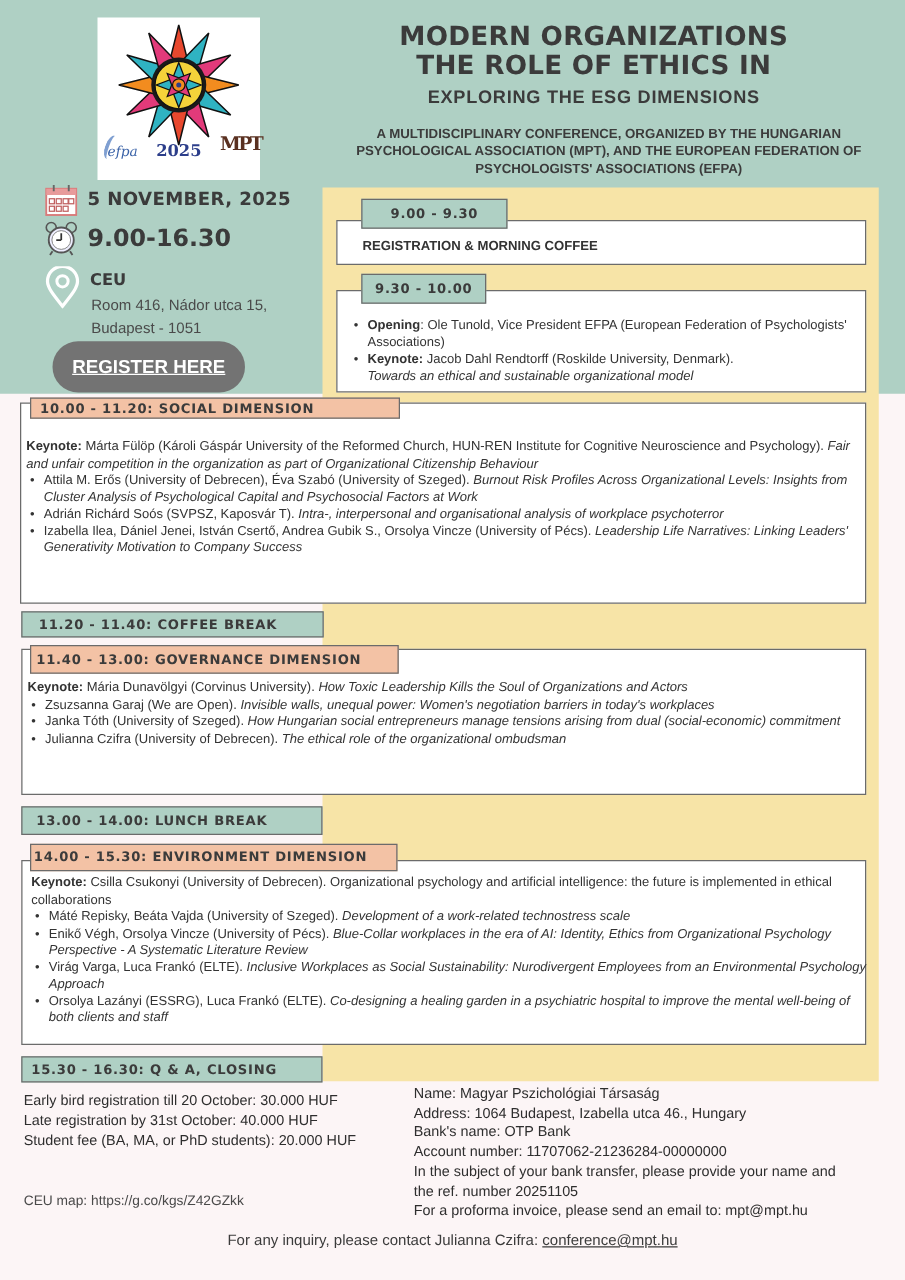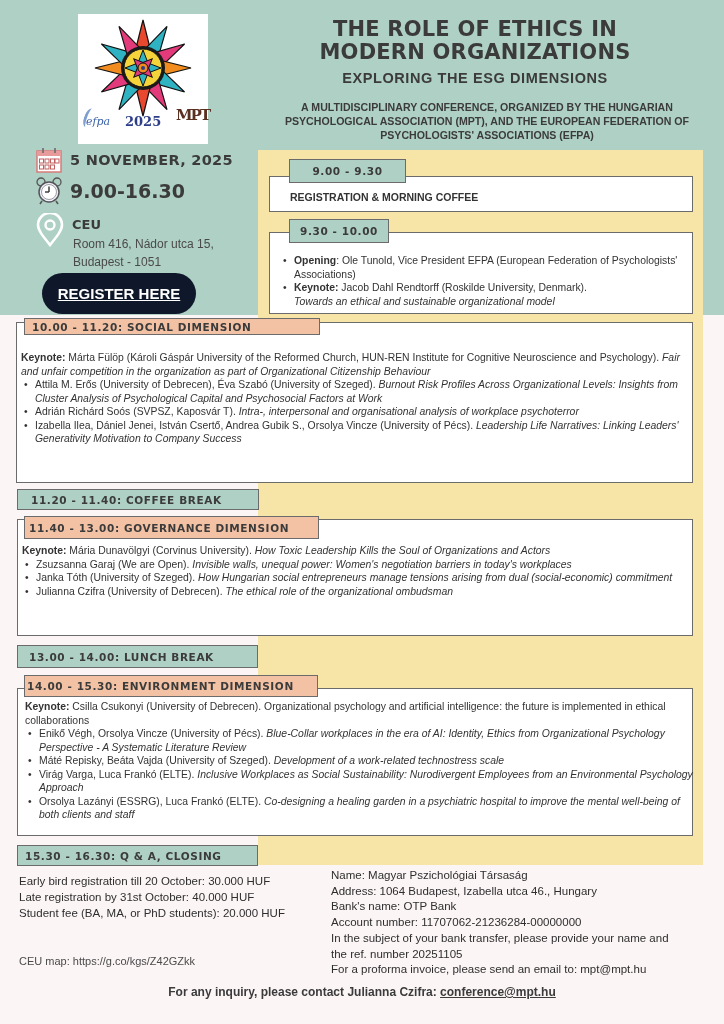--- a/index.html
+++ b/index.html
@@ -32,21 +32,21 @@
   .date-row { top: 147px; }
   .date-row .txt { font-size: 14.5px; margin-left: 8px; letter-spacing: 0.3px; }
   .time-row { top: 177px; }
   .time-row .txt { font-size: 19px; margin-left: 8px; }
   .loc { position: absolute; left: 36px; top: 213px; }
   .loc .name { position: absolute; left: 36px; top: 4px; font-family: "DejaVu Sans", sans-serif; font-weight: bold; font-size: 13px; color: #3b3b3b; }
   .loc .addr { position: absolute; left: 37px; top: 22px; width: 200px; font-size: 12px; line-height: 18px; color: #4a4a4a; }
 
   .register-btn {
     position: absolute; left: 42px; top: 273px; width: 154px; height: 41px;
-    background: #0f172a; border-radius: 21px; color: #fff; text-decoration: underline;
+    background: #737373; border-radius: 21px; color: #fff; text-decoration: underline;
     font-weight: bold; font-size: 15px; display: flex; align-items: center; justify-content: center;
     cursor: pointer;
   }
 
   
   .box { position: absolute; background: #fff; border: 1.3px solid #6b6b6b; }
   .tag {
     position: absolute; border: 1.3px solid #6b6b6b; font-family: "DejaVu Sans", sans-serif; font-weight: bold;
     color: #3b3b3b; letter-spacing: 0.6px; font-size: 10.5px; display: flex; align-items: center; text-align: center;
   }
@@ -58,21 +58,21 @@
   .box li { position: relative; padding-left: 14px; }
   .box li::before { content: "•"; position: absolute; left: 3px; top: 0; }
 
   .content { position: absolute; font-size: 10.4px; line-height: 13.5px; color: #333; }
   .content b { font-weight: bold; }
   .content i { font-style: italic; }
 
   .fees { position: absolute; left: 19px; top: 873px; font-size: 11.5px; line-height: 16px; color: #2e2e2e; }
   .map { position: absolute; left: 19px; top: 955px; font-size: 11px; color: #4a4a4a; }
   .bank { position: absolute; left: 331px; top: 868px; font-size: 11.5px; line-height: 15.7px; color: #2e2e2e; }
-  .inquiry { position: absolute; left: 0; top: 985px; width: 724px; text-align: center; font-weight: bold; font-size: 12px; color: #3b3b3b; }
+  .inquiry { position: absolute; left: 0; top: 985px; width: 724px; text-align: center; font-weight: normal; font-size: 12px; color: #3b3b3b; }
   .inquiry a { color: #3b3b3b; text-decoration: underline; }
 </style>
 </head>
 <body>
 
 <div class="teal-bg"></div>
 <div class="yellow-panel"></div>
 
 <div class="logo">
   <svg width="100" height="100" viewBox="-50 -50 100 100">
@@ -97,22 +97,22 @@
     <circle r="5" fill="#f28c1f" stroke="#111" stroke-width="1"></circle>
     <circle r="2" fill="#2c3e8a"></circle>
   </svg>
   <div class="efpa-swoosh"></div>
   <span class="efpa">efpa</span>
   <span class="year">2025</span>
   <span class="mpt">MPT</span>
 </div>
 
 <div class="title">
+  <div>MODERN ORGANIZATIONS</div>
   <div>THE ROLE OF ETHICS IN</div>
-  <div>MODERN ORGANIZATIONS</div>
 </div>
 <div class="subtitle">EXPLORING THE ESG DIMENSIONS</div>
 <div class="organizers">A MULTIDISCIPLINARY CONFERENCE, ORGANIZED BY THE HUNGARIAN PSYCHOLOGICAL ASSOCIATION (MPT), AND THE EUROPEAN FEDERATION OF PSYCHOLOGISTS' ASSOCIATIONS (EFPA)</div>
 
 <div class="info-row date-row">
   <svg width="26" height="26" viewBox="0 0 26 26">
     <rect x="1" y="4" width="24" height="21" fill="#fff" stroke="#d97a7a" stroke-width="1.5"></rect>
     <rect x="1" y="4" width="24" height="5" fill="#e79b9b"></rect>
     <line x1="7" y1="1" x2="7" y2="6" stroke="#666" stroke-width="1.5"></line>
     <line x1="19" y1="1" x2="19" y2="6" stroke="#666" stroke-width="1.5"></line>
@@ -195,22 +195,22 @@
   </div>
 </div>
 <div class="tag peach" style="left:24px; top:516px; width:295px; height:23px; padding-left:4px;">11.40 - 13.00: GOVERNANCE DIMENSION</div>
 
 <div class="tag teal" style="left:17px; top:645px; width:241px; height:23px; padding-left:11px;">13.00 - 14.00: LUNCH BREAK</div>
 
 <div class="box" style="left:17px; top:688px; width:676px; height:148px;">
   <div class="content" style="left:7px; top:11px; width:668px;">
     <div><b>Keynote:</b><span> Csilla Csukonyi (University of Debrecen). Organizational psychology and artificial intelligence: the future is implemented in ethical collaborations</span></div>
     <ul>
+      <li><span>Máté Repisky, Beáta Vajda (University of Szeged). </span><i>Development of a work-related technostress scale</i></li>
       <li><span>Enikő Végh, Orsolya Vincze (University of Pécs). </span><i>Blue-Collar workplaces in the era of AI: Identity, Ethics from Organizational Psychology Perspective - A Systematic Literature Review</i></li>
-      <li><span>Máté Repisky, Beáta Vajda (University of Szeged). </span><i>Development of a work-related technostress scale</i></li>
       <li><span>Virág Varga, Luca Frankó (ELTE). </span><i>Inclusive Workplaces as Social Sustainability: Nurodivergent Employees from an Environmental Psychology Approach</i></li>
       <li><span>Orsolya Lazányi (ESSRG), Luca Frankó (ELTE). </span><i>Co-designing a healing garden in a psychiatric hospital to improve the mental well-being of both clients and staff</i></li>
     </ul>
   </div>
 </div>
 <div class="tag peach" style="left:24px; top:675px; width:294px; height:22px; padding-left:2px;">14.00 - 15.30: ENVIRONMENT DIMENSION</div>
 
 <div class="tag teal" style="left:17px; top:845px; width:241px; height:21px; padding-left:7px;">15.30 - 16.30: Q &amp; A, CLOSING</div>
 
 <div class="fees">

